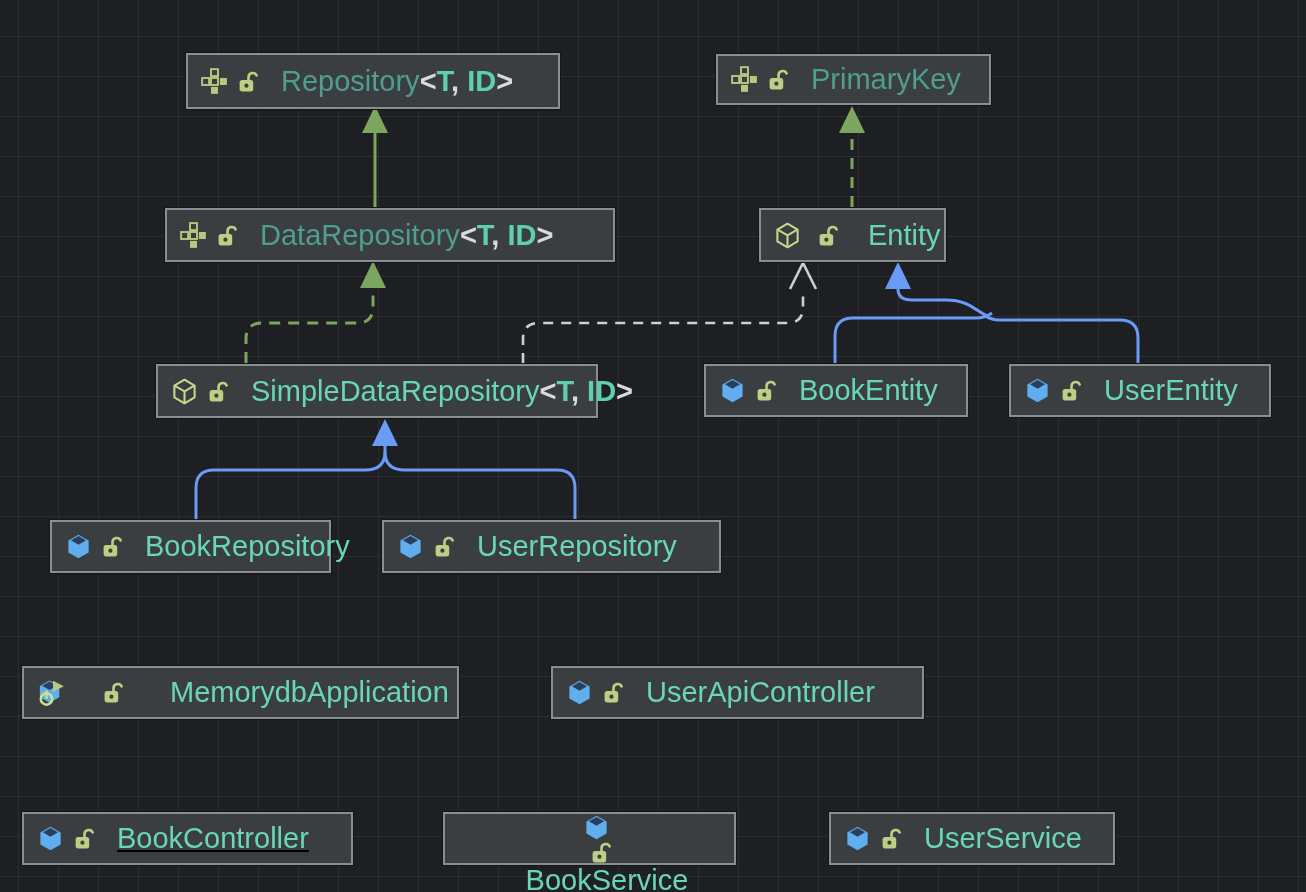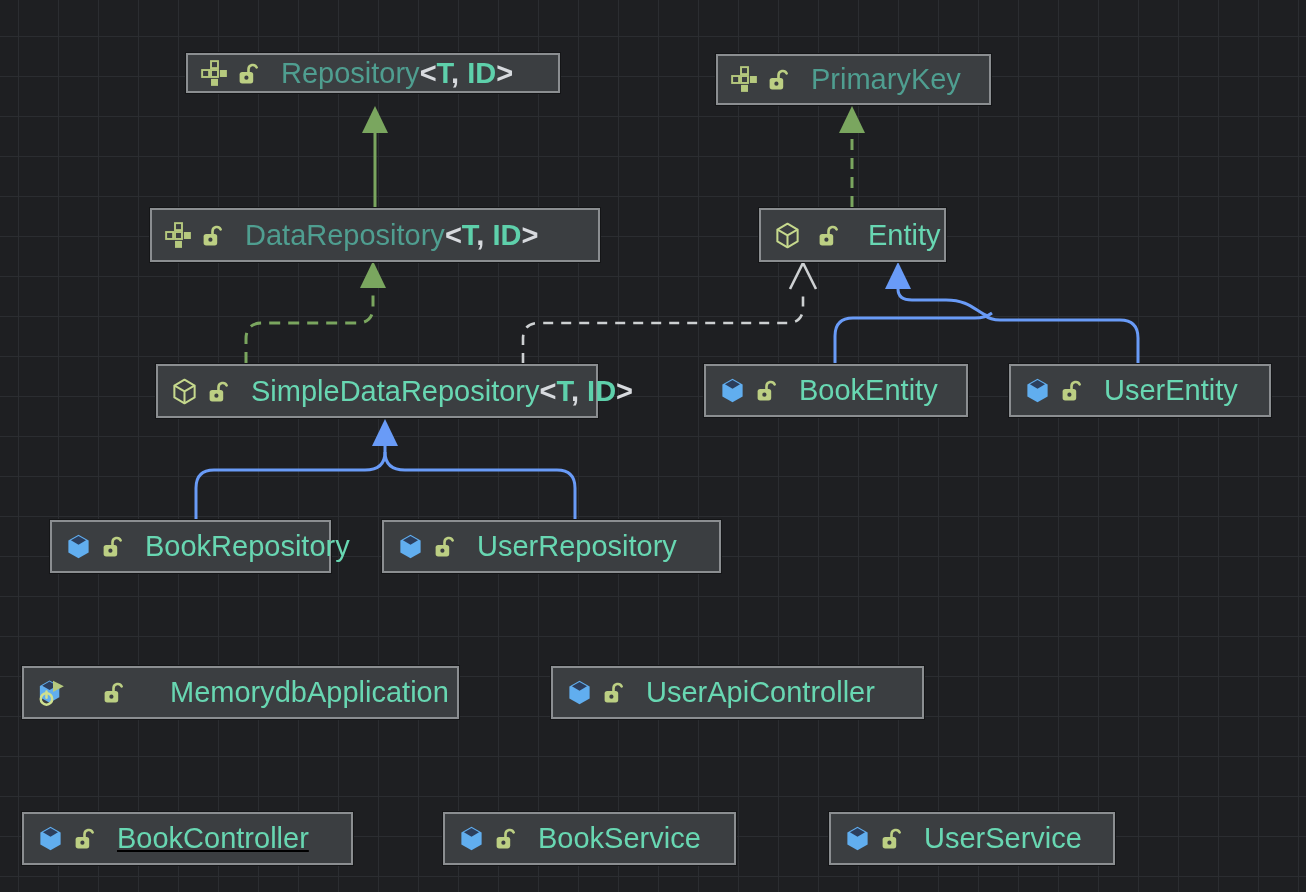--- a/index.html
+++ b/index.html
@@ -67,21 +67,21 @@
     <polygon points="898,262 885,289 911,289" fill="#699bf7"></polygon>
   </g>
 
   <g>
     <path d="M 385 445 L 385 452 Q 385 470 365 470 L 214 470 Q 196 470 196 488 L 196 519" fill="none" stroke="#699bf7" stroke-width="3"></path>
     <path d="M 385 452 Q 385 470 405 470 L 557 470 Q 575 470 575 488 L 575 519" fill="none" stroke="#699bf7" stroke-width="3"></path>
     <polygon points="385,419 372,446 398,446" fill="#699bf7"></polygon>
   </g>
 </svg>
 
-<div class="node iface" style="left:186px;top:53px;width:374px;height:40px;">
+<div class="node iface" style="left:186px;top:53px;width:374px;height:56px;">
   <svg class="type-icon" viewBox="0 0 24 24">
     <g fill="none" stroke="#b6c97e" stroke-width="1.7">
       <rect x="8.9" y="1" width="6.2" height="6.2"></rect>
       <rect x="1" y="8.9" width="6.2" height="6.2"></rect>
       <rect x="8.9" y="8.9" width="6.2" height="6.2"></rect>
     </g>
     <g fill="#b6c97e">
       <rect x="16.8" y="8.9" width="6.2" height="6.2"></rect>
       <rect x="8.9" y="16.8" width="6.2" height="6.2"></rect>
     </g>
@@ -107,21 +107,21 @@
     </g>
   </svg>
   <svg class="lock-icon" viewBox="0 0 20 22">
     <rect x="1.5" y="9.5" width="13" height="11" rx="2.5" fill="#bccf83"></rect>
     <circle cx="8" cy="15" r="2" fill="#3b3e41"></circle>
     <path d="M 10 9.5 L 10 6.8 A 4.1 4.1 0 0 1 17.8 5.2" fill="none" stroke="#bccf83" stroke-width="2.5" stroke-linecap="round"></path>
   </svg>
   <span class="label"><span>PrimaryKey</span></span>
 </div>
 
-<div class="node iface" style="left:150px;top:208px;width:450px;height:54px;">
+<div class="node iface" style="left:165px;top:208px;width:450px;height:54px;">
   <svg class="type-icon" viewBox="0 0 24 24">
     <g fill="none" stroke="#b6c97e" stroke-width="1.7">
       <rect x="8.9" y="1" width="6.2" height="6.2"></rect>
       <rect x="1" y="8.9" width="6.2" height="6.2"></rect>
       <rect x="8.9" y="8.9" width="6.2" height="6.2"></rect>
     </g>
     <g fill="#b6c97e">
       <rect x="16.8" y="8.9" width="6.2" height="6.2"></rect>
       <rect x="8.9" y="16.8" width="6.2" height="6.2"></rect>
     </g>
@@ -251,21 +251,21 @@
     <polygon points="12,2.6 18.7,6.5 12,10.4 5.3,6.5" fill="#2c3e5c"></polygon>
   </svg>
   <svg class="lock-icon" viewBox="0 0 20 22">
     <rect x="1.5" y="9.5" width="13" height="11" rx="2.5" fill="#bccf83"></rect>
     <circle cx="8" cy="15" r="2" fill="#3b3e41"></circle>
     <path d="M 10 9.5 L 10 6.8 A 4.1 4.1 0 0 1 17.8 5.2" fill="none" stroke="#bccf83" stroke-width="2.5" stroke-linecap="round"></path>
   </svg>
   <span class="label"><span>BookController</span></span>
 </div>
 
-<div class="node klass" style="left:443px;top:812px;width:293px;height:53px;">
+<div class="node klass" style="left:443px;top:812px;width:293px;height:53px;flex-direction:column;">
   <svg class="type-icon" viewBox="0 0 24 24">
     <polygon points="12,1.5 21,6.7 21,17.3 12,22.5 3,17.3 3,6.7" fill="#61aeef"></polygon>
     <polygon points="12,2.6 18.7,6.5 12,10.4 5.3,6.5" fill="#2c3e5c"></polygon>
   </svg>
   <svg class="lock-icon" viewBox="0 0 20 22">
     <rect x="1.5" y="9.5" width="13" height="11" rx="2.5" fill="#bccf83"></rect>
     <circle cx="8" cy="15" r="2" fill="#3b3e41"></circle>
     <path d="M 10 9.5 L 10 6.8 A 4.1 4.1 0 0 1 17.8 5.2" fill="none" stroke="#bccf83" stroke-width="2.5" stroke-linecap="round"></path>
   </svg>
   <span class="label"><span>BookService</span></span>

